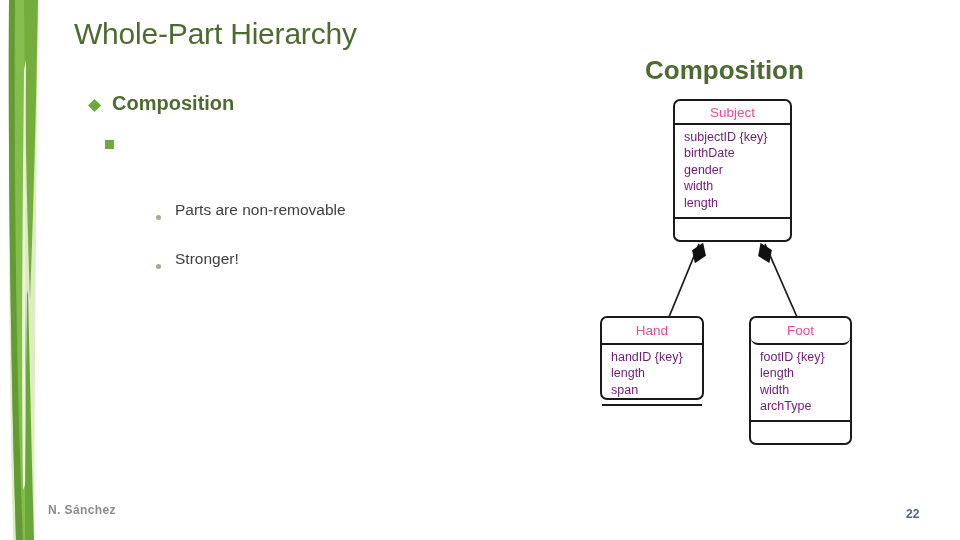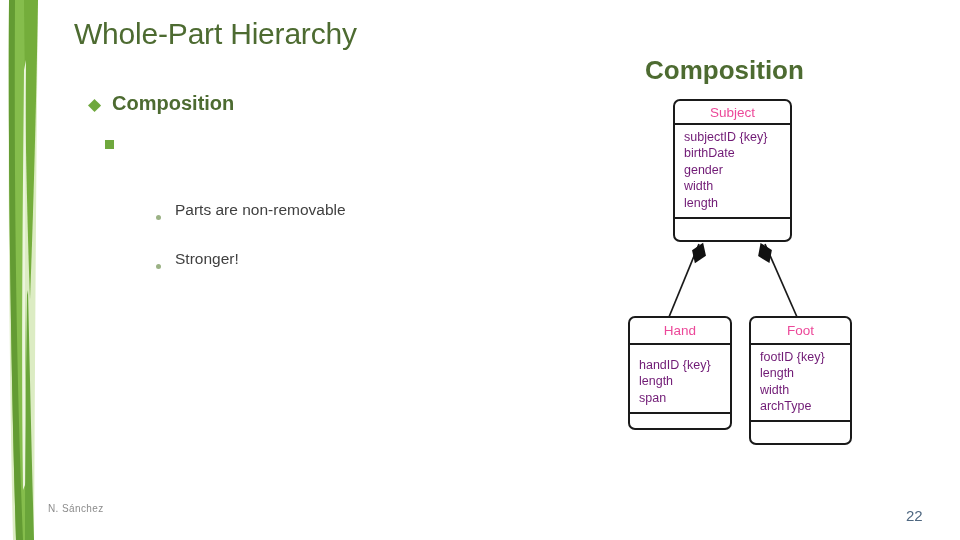--- a/index.html
+++ b/index.html
@@ -57,36 +57,36 @@
   .uml-attrs{
     border-bottom:2px solid #1a1a1a;
     padding:4px 8px 3px 9px;
     font-size:12.5px;line-height:16.4px;color:#701a75;
     flex:0 0 auto;
   }
   .uml-empty{flex:1 1 auto;}
   #box-subject{left:673px;top:99px;width:119px;height:143px;}
   #box-subject .uml-title{height:22px;}
   #box-subject .uml-attrs{height:85px;}
-  #box-hand{left:628px;top:316px;width:104px;height:114px;gap:8px;}
+  #box-hand{left:600px;top:316px;width:104px;height:84px;}
   #box-hand .uml-title{height:25px;}
   #box-hand .uml-attrs{height:52px;}
   #box-foot{left:749px;top:316px;width:103px;height:129px;}
-  #box-foot .uml-title{height:25px;}
+  #box-foot .uml-title{height:25px;border-radius:7px;}
   #box-foot .uml-attrs{height:68px;}
   
   .connectors{position:absolute;left:600px;top:238px;width:280px;height:84px;}
   
   .footer-author{
     position:absolute;left:48px;top:503px;
-    font-size:10px;color:#8c8c8c;letter-spacing:0.4px;
+    font-size:12px;color:#8c8c8c;letter-spacing:0.4px;font-weight:bold;
   }
   .page-number{
     position:absolute;left:906px;top:507px;
-    font-size:15px;font-weight:normal;color:#4e6780;
+    font-size:12px;font-weight:bold;color:#4e6780;
   }
 </style>
 </head>
 <body>
 
 <svg class="accent-stripe" viewBox="0 0 48 540" preserveAspectRatio="none" aria-hidden="true">
   <path d="M9,0 L38,0 C36,180 35,360 34,540 L13,540 C9,360 8,180 9,0 Z" fill="#dcecc3"></path>
   <path d="M9,0 L26,0 C23,170 24,360 31,540 L16,540 C11,370 8,170 9,0 Z" fill="#85bd4c"></path>
   <path d="M24,0 L38,0 C36,120 33,220 30,300 C27,220 25,110 24,0 Z" fill="#74ad3b"></path>
   <path d="M9,0 L15,0 C14,180 16,370 23,540 L16,540 C11,380 8,170 9,0 Z" fill="#639b33"></path>

